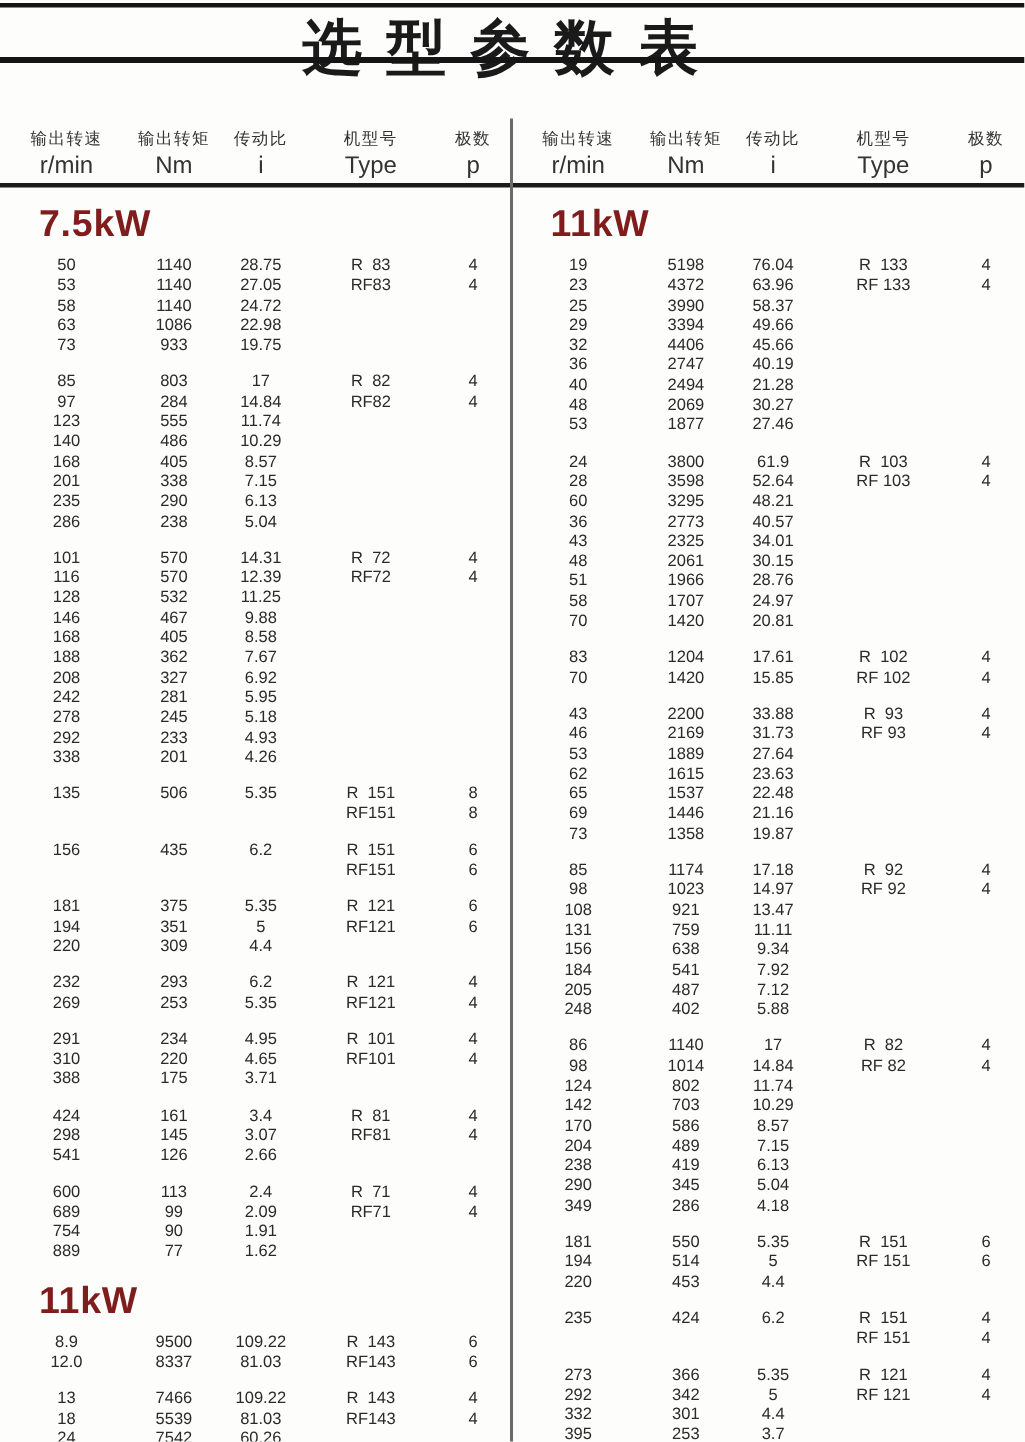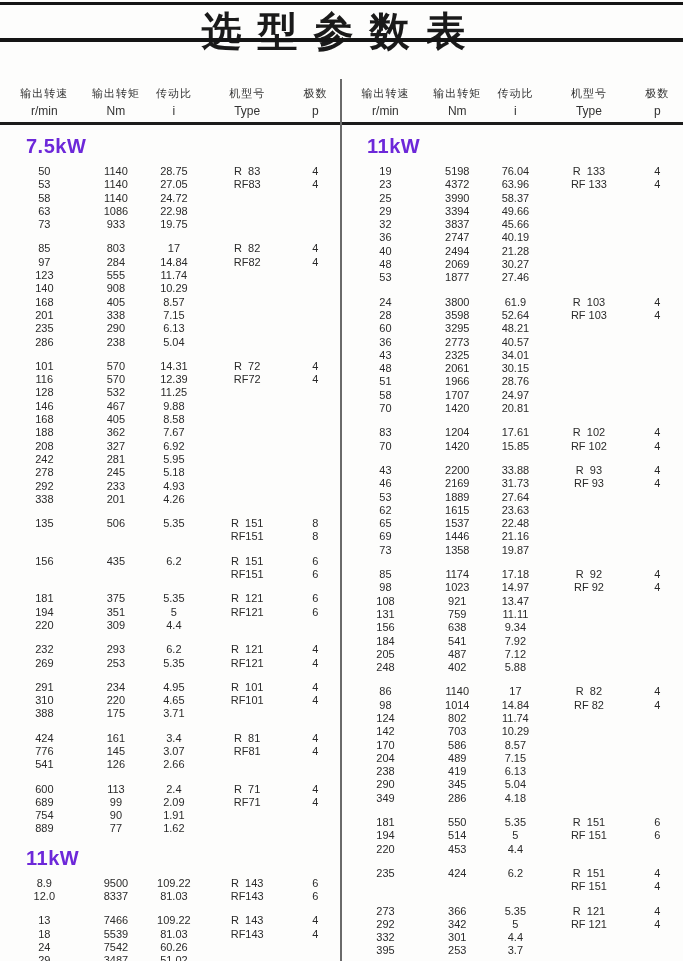--- a/index.html
+++ b/index.html
@@ -36,24 +36,24 @@
   }
   .col-header {
     display: grid;
     grid-template-columns: 26% 16% 18% 25% 15%;
     padding-top: 5px;
     border-bottom: 3px solid #1b1b1b;
     height: 38px; box-sizing: content-box;
   }
   .col-header .hcell { text-align: center; font-size: 11px; line-height: 18px; color: #333; }
   .col-header .hcell .cn { letter-spacing: 1px; }
-  .col-header .hcell .unit { font-size: 12px; color: #333; }
+  .col-header .hcell .unit { font-size: 16px; color: #333; }
   .col-body { padding-top: 2px; }
   .section-heading {
-    font-size: 20px; font-weight: bold; color: #6d28d9;
+    font-size: 25px; font-weight: bold; color: #7f1d1d;
     margin: 8px 0 7px 26px; letter-spacing: 0.5px;
   }
   .group { margin-bottom: 11px; }
   .row {
     display: grid;
     grid-template-columns: 26% 16% 18% 25% 15%;
     height: 13.3px;
   }
   .cell {
     text-align: center; font-size: 11px; line-height: 13.3px;
@@ -148,21 +148,21 @@
             </div>
             <div class="row">
               <span class="cell c0">123</span>
               <span class="cell c1">555</span>
               <span class="cell c2">11.74</span>
               <span class="cell c3"></span>
               <span class="cell c4"></span>
             </div>
             <div class="row">
               <span class="cell c0">140</span>
-              <span class="cell c1">908</span>
+              <span class="cell c1">486</span>
               <span class="cell c2">10.29</span>
               <span class="cell c3"></span>
               <span class="cell c4"></span>
             </div>
             <div class="row">
               <span class="cell c0">168</span>
               <span class="cell c1">405</span>
               <span class="cell c2">8.57</span>
               <span class="cell c3"></span>
               <span class="cell c4"></span>
@@ -364,21 +364,21 @@
           </div>
           <div class="group">
             <div class="row">
               <span class="cell c0">424</span>
               <span class="cell c1">161</span>
               <span class="cell c2">3.4</span>
               <span class="cell c3">R  81</span>
               <span class="cell c4">4</span>
             </div>
             <div class="row">
-              <span class="cell c0">776</span>
+              <span class="cell c0">298</span>
               <span class="cell c1">145</span>
               <span class="cell c2">3.07</span>
               <span class="cell c3">RF81</span>
               <span class="cell c4">4</span>
             </div>
             <div class="row">
               <span class="cell c0">541</span>
               <span class="cell c1">126</span>
               <span class="cell c2">2.66</span>
               <span class="cell c3"></span>
@@ -523,21 +523,21 @@
             </div>
             <div class="row">
               <span class="cell c0">29</span>
               <span class="cell c1">3394</span>
               <span class="cell c2">49.66</span>
               <span class="cell c3"></span>
               <span class="cell c4"></span>
             </div>
             <div class="row">
               <span class="cell c0">32</span>
-              <span class="cell c1">3837</span>
+              <span class="cell c1">4406</span>
               <span class="cell c2">45.66</span>
               <span class="cell c3"></span>
               <span class="cell c4"></span>
             </div>
             <div class="row">
               <span class="cell c0">36</span>
               <span class="cell c1">2747</span>
               <span class="cell c2">40.19</span>
               <span class="cell c3"></span>
               <span class="cell c4"></span>

